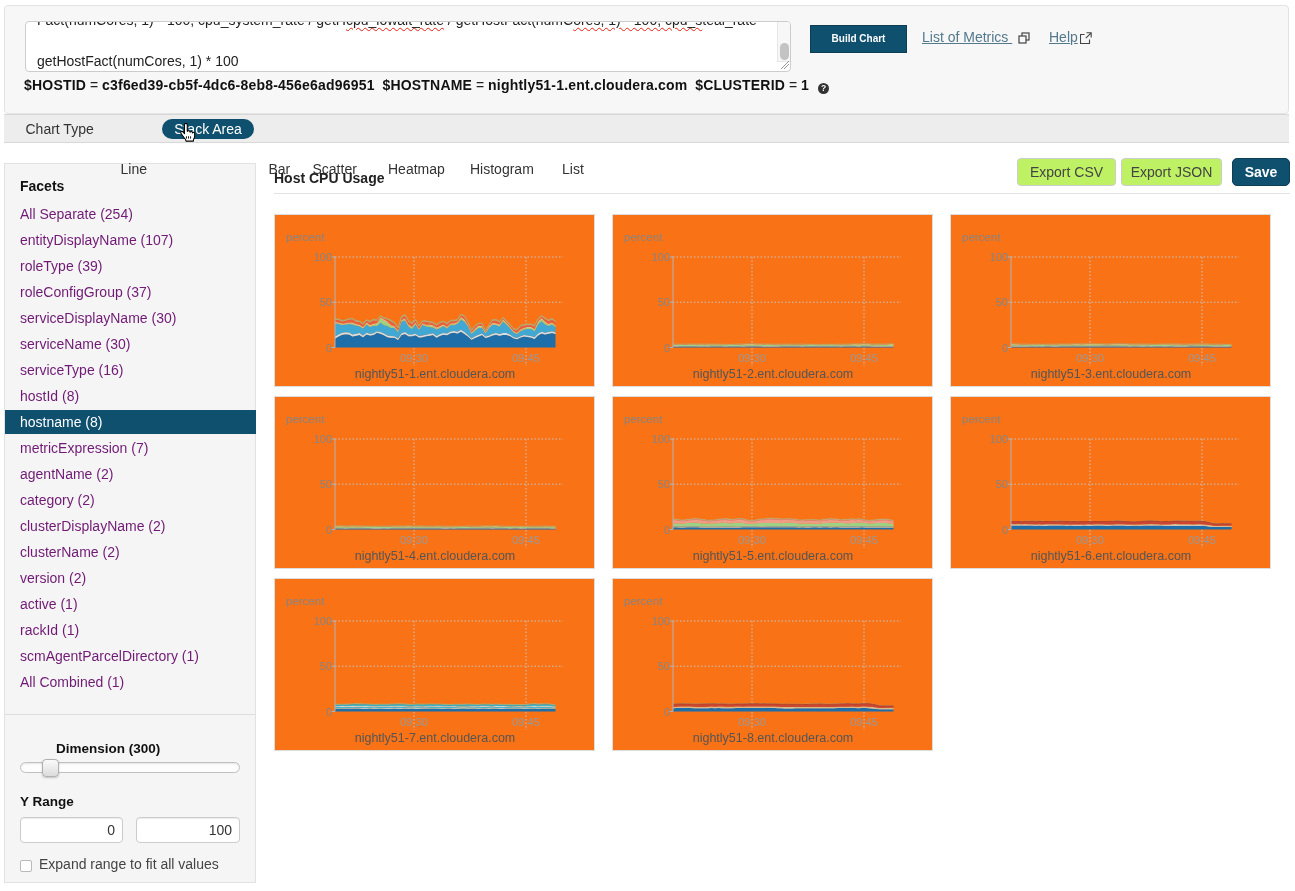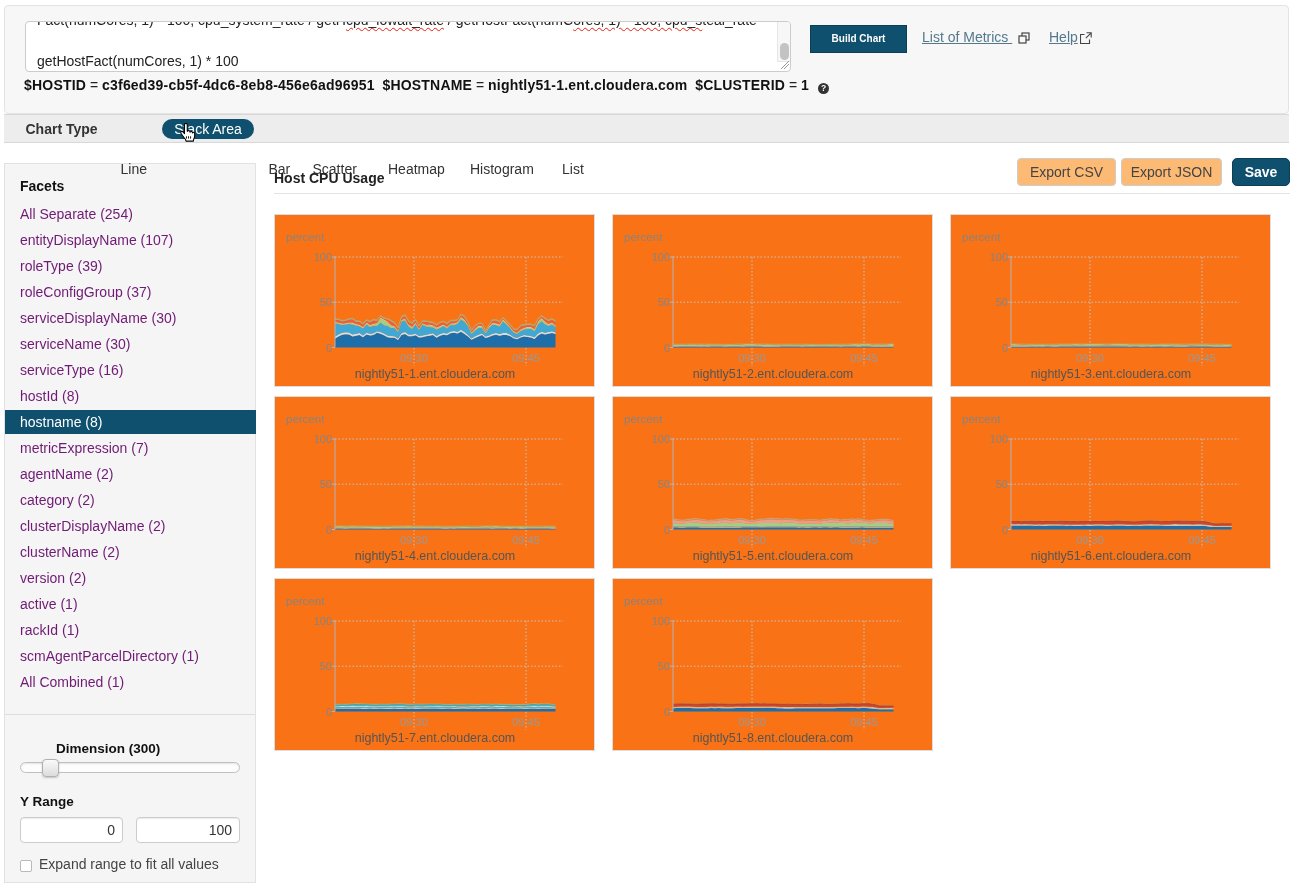--- a/index.html
+++ b/index.html
@@ -11,38 +11,38 @@
 .sq { text-decoration:underline; text-decoration-style:wavy; text-decoration-color:#e82114; text-decoration-thickness:1.1px; text-underline-offset:2px; }
 .track { position:absolute; right:0; top:0; width:13px; height:39.5px; background:#f7f7f7; border-left:1px solid #e6e6e6; border-bottom:1px solid #e6e6e6; }
 .thumb { position:absolute; right:1.5px; top:20.5px; width:8.5px; height:17px; background:#c3c3c3; border-radius:4.5px; }
 .rsz { position:absolute; right:1.5px; bottom:2px; width:8px; height:8px;
   background:linear-gradient(135deg, transparent 0 46%, #999 46% 52%, transparent 52% 66%, #999 66% 72%, transparent 72%); }
 .buildbtn { position:absolute; left:810px; top:25px; width:97px; height:28px; background:#0e506e; border:1px solid #0c3e54; border-radius:0; color:#fff; font-weight:bold; font-size:10px; text-align:center; line-height:26px; }
 .toplink { position:absolute; top:29px; font-size:14px; color:#53798c; text-decoration:underline; }
 .vars { position:absolute; left:24px; top:77px; font-size:14px; color:#222; }
 .vars b { color:#111; letter-spacing:.2px; }
 .qicon { display:inline-block; width:11px; height:11px; background:#333; border-radius:50%; color:#fff; font-size:8.5px; font-weight:bold; text-align:center; line-height:11px; vertical-align:-1px; margin-left:9px; }
-.tbt { position:absolute; left:25.5px; top:121px; font-size:14px; font-weight:bold; color:#333; }
+.tbt { position:absolute; left:25.5px; top:121px; font-size:14px; font-weight:normal; color:#333; }
 .tbi { position:absolute; top:121px; font-size:14px; color:#333;margin-top:40px; }
 .pill { position:absolute; left:162px; top:119px; width:92px; height:20px; background:#0e506e; border-radius:10px; color:#fff; font-size:14px; text-align:center; line-height:20px; }
 .fhead { position:absolute; left:20px; top:178px; font-size:14px; font-weight:bold; color:#111; }
 .fitem { position:absolute; left:20px; width:220px; height:24px; line-height:24px; font-size:14px; }
 .fitem a { color:#701a75; }
 .fitem.sel { left:5px; width:251px; background:#0e506e; color:#fff; padding-left:15px; }
 .divider { position:absolute; left:5px; top:714px; width:250px; border-top:1px solid #ddd; }
 .dimh { position:absolute; left:20px; top:741px; font-size:13.5px; font-weight:bold; color:#111;padding-left:36px; }
 .slider { position:absolute; left:20px; top:762px; width:220px; height:11px; background:#fdfdfd; border:1px solid #c0c0c0; border-radius:6px; box-shadow:inset 0 1px 2px rgba(0,0,0,.1); }
 .knob { position:absolute; left:41.5px; top:758.5px; width:17px; height:18px; border-radius:4px; background:linear-gradient(#fafafa,#dcdcdc); border:1px solid #b0b0b0; box-shadow:0 1px 2px rgba(0,0,0,.2); }
 .yrh { position:absolute; left:20px; top:794px; font-size:13.5px; font-weight:bold; color:#111; }
 .yin { position:absolute; top:817px; width:104px; height:26px; background:#fff; border:1px solid #ccc; border-radius:4px; font-size:14px; color:#333; text-align:right; line-height:24px; padding-right:7px; box-shadow:inset 0 1px 1px rgba(0,0,0,.08); }
 .cbx { position:absolute; left:20px; top:860px; width:11.5px; height:11.5px; background:#fff; border:1px solid #b9b9b9; border-radius:2px; }
 .cbl { position:absolute; left:39px; top:856px; font-size:14px; color:#444; }
 .hmain { position:absolute; left:274px; top:170px; font-size:14px; font-weight:bold; color:#222; }
 .mhr { position:absolute; left:274px; top:193px; width:1016px; border-top:1px solid #e3e3e3; }
-.ebtn { position:absolute; top:158px; height:28px; background:#fdba74; border:1px solid #ccc; border-radius:4px; font-size:14px; color:#444; text-align:center; line-height:26px; }
+.ebtn { position:absolute; top:158px; height:28px; background:#bef264; border:1px solid #ccc; border-radius:4px; font-size:14px; color:#444; text-align:center; line-height:26px; }
 .savebtn { position:absolute; left:1232px; top:158px; width:58px; height:28px; background:#0e506e; border:1px solid #0c3e54; border-radius:5px; color:#fff; font-weight:bold; font-size:14px; text-align:center; line-height:26px; }
 .tile { position:absolute; width:321px; height:173px; background:#f97316; border:1px solid #ddd; }
 .cursor { position:absolute; left:179px; top:123px; width:16.5px; height:19.5px; z-index:50; }
 </style></head>
 <body>
 <div class="toppanel"></div>
 <div class="toolbar"></div>
 <div class="sidebar"></div>
 <div class="tabox">
   <div class="tline" style="top:-12.5px"><span>Fact(numCores, 1) * 100, cpu_system_rate / getH</span><span class="sq">cpu_iowait_rate</span><span> / getHostFact(numC</span><span class="sq">ores, 1) * 100, cpu_s</span><span>teal_rate</span></div>

